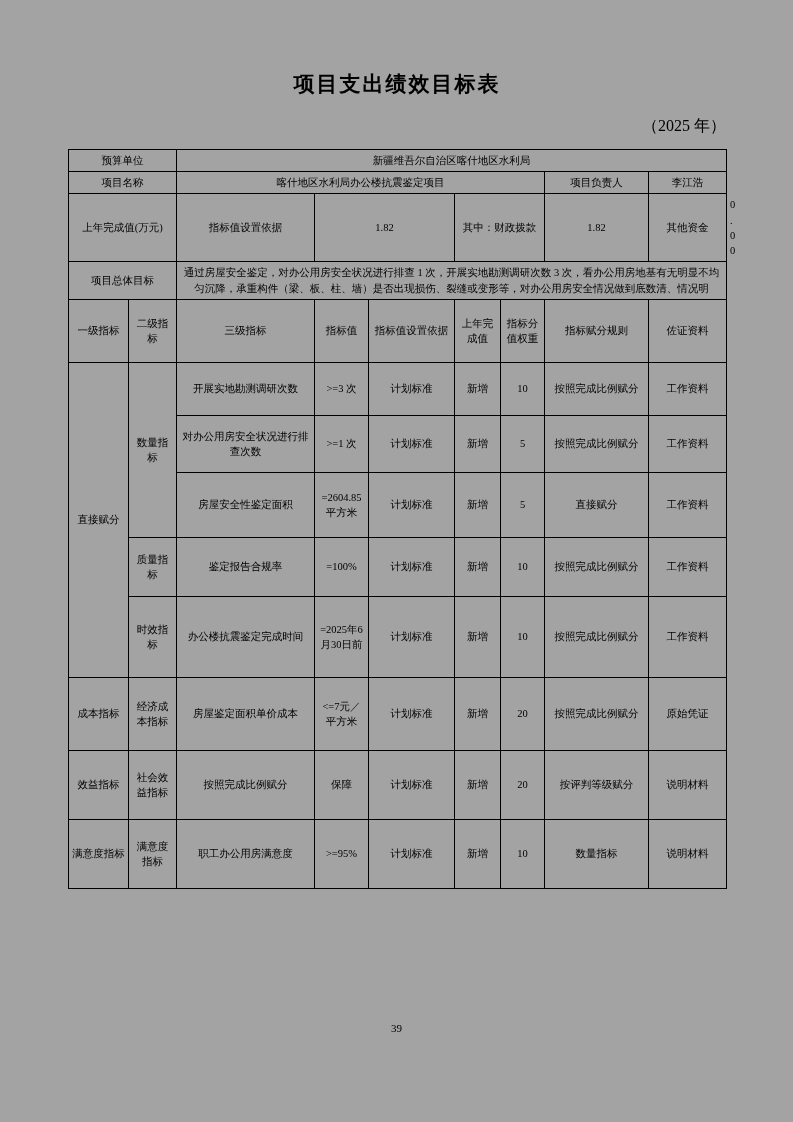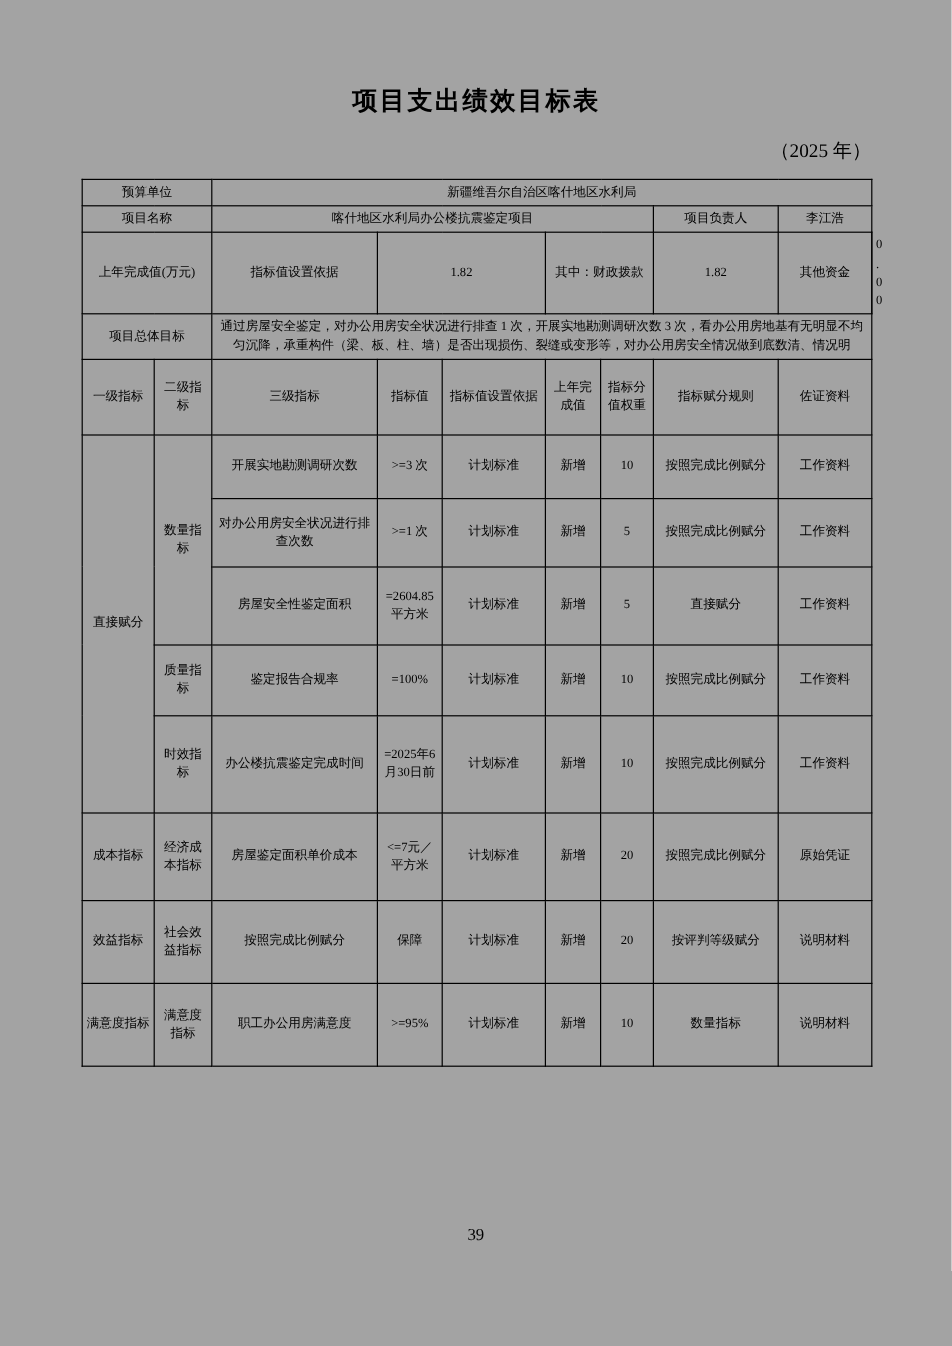--- a/index.html
+++ b/index.html
@@ -69,21 +69,21 @@
   .vert {
     font-size: 11px;
     margin-top: 20px;
   }
   .pagenum {
     position: absolute;
     left: 0;
     right: 0;
     top: 1022px;
     text-align: center;
-    font-size: 14px;
+    font-size: 11px;
   }
 </style>
 </head>
 <body>
 
 <div class="page">
   <div class="content">
 
     <div class="doc-title">项目支出绩效目标表</div>
     <div class="doc-subtitle">（2025 年）</div>

